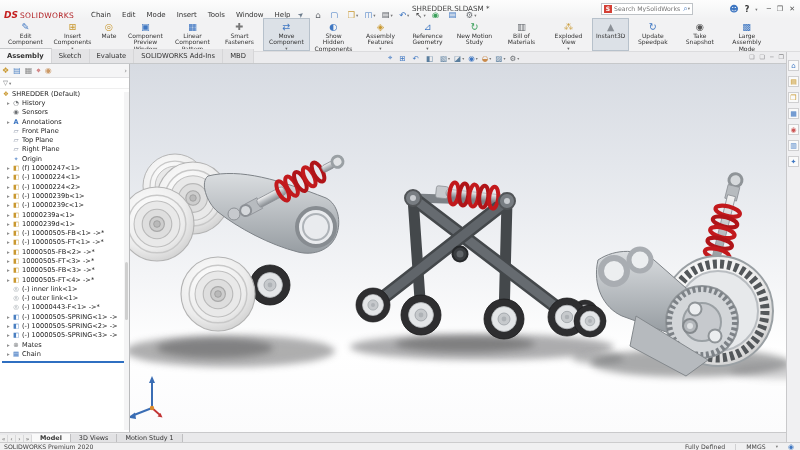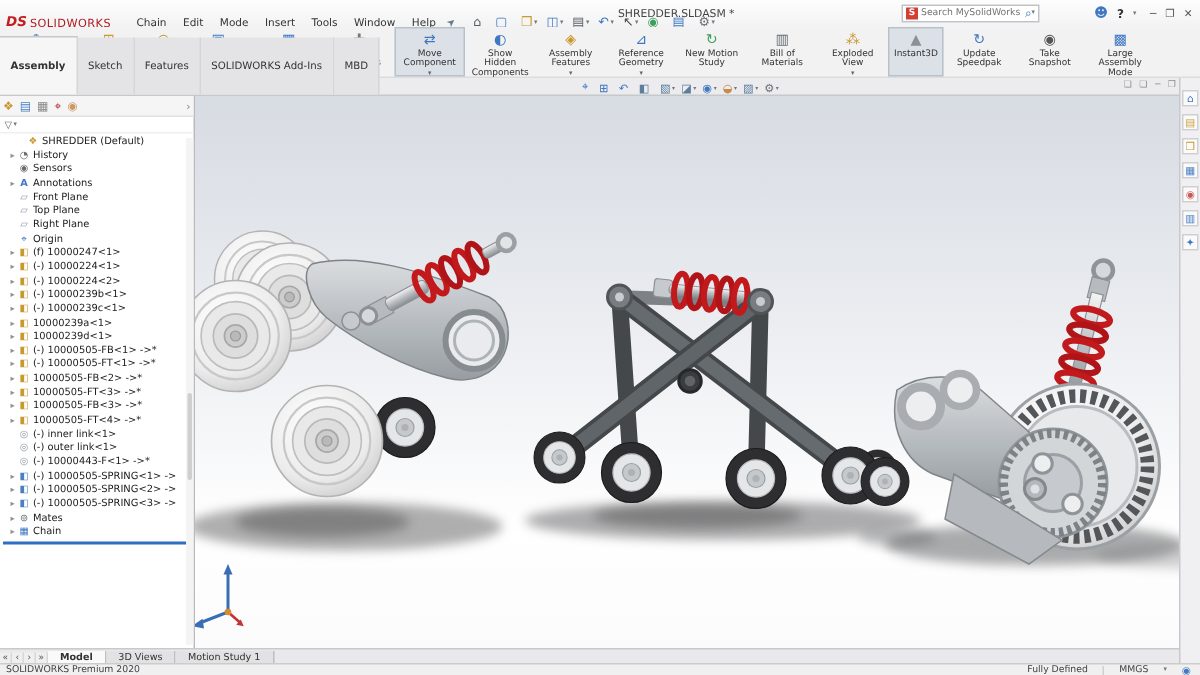--- a/index.html
+++ b/index.html
@@ -43,41 +43,41 @@
     padding:2px 3px 0;min-width:26px;max-width:47px;border:1px solid transparent;}
   .rbtn.active{background:#dce1e7;border-color:#b7c1cb;}
   .ricon{font-size:9.5px;line-height:11px;height:11px;}
   .rlabel{font-size:6px;line-height:6.4px;text-align:center;color:#333;margin-top:1px;}
   .rcaret{height:5px;line-height:5px;}
   .rcaret::before{content:"▾";font-size:4.5px;color:#666;}
 
   
   .tabrow{position:absolute;left:0;top:52px;width:800px;height:12px;background:#ececee;
     border-bottom:1px solid #c6c8ca;display:flex;align-items:flex-end;}
-  .rtab{padding:15px 7px;font-size:6.8px;color:#333;border-right:1px solid #d6d6d8;background:#e4e4e6;}
+  .rtab{padding:3px 7px;font-size:6.8px;color:#333;border-right:1px solid #d6d6d8;background:#e4e4e6;}
   .rtab.active{background:#f6f6f7;font-weight:bold;border-top:1px solid #c6c8ca;}
   .headsup{position:absolute;left:388px;top:52px;height:12px;display:flex;align-items:center;gap:4px;}
   .hbtn{display:flex;align-items:center;}
   .hbtn [class^="ic-"]{font-size:7.5px;}
   .hcaret{font-size:4px;color:#777;margin-left:1px;}
   .docwin{position:absolute;right:6px;top:53px;display:flex;gap:5px;align-items:center;}
   .docwin span{font-size:6px;color:#8a8a8c;}
 
   
   .fpanel{position:absolute;left:0;top:64px;width:130px;height:368px;background:#fff;
     border-right:1px solid #b9babc;}
   .fp-tabs{height:14px;background:#f5f5f6;border-bottom:1px solid #e2e2e4;display:flex;
     align-items:center;padding:0 2px;gap:4px;}
   .fp-tab{font-size:8px;line-height:10px;}
   .fp-chevron{margin-left:auto;color:#888;font-size:7px;}
   .fp-filter{height:11px;display:flex;align-items:center;padding:0 3px;border-bottom:1px solid #efefef;}
   .ic-filter::before{content:"▽";color:#6a6e72;font-size:6.5px;}
   .fp-filter .caret-sm{margin-left:1px;}
   .tree{position:relative;}
-  .trow{height:9.3px;display:flex;align-items:center;padding-left:18px;white-space:nowrap;}
+  .trow{height:9.3px;display:flex;align-items:center;padding-left:2px;white-space:nowrap;}
   .trow.child{padding-left:7px;}
   .tarrow{width:5px;flex:0 0 5px;}
   .tarrow::before{content:"▸";font-size:5.5px;color:#909090;}
   .ticon{width:8px;flex:0 0 8px;font-size:6.5px;line-height:8px;text-align:center;margin-right:2px;}
   .tlabel{font-size:6.6px;color:#1a1a1a;}
   .rollback{height:2px;background:#2f6fc1;margin:2px 3px 0 2px;}
   .fp-scroll{position:absolute;right:0;top:28px;width:5px;height:338px;background:#f4f4f5;}
   .fp-thumb{position:absolute;left:1px;top:170px;width:3px;height:58px;background:#cfcfcf;border-radius:2px;}
 
   
@@ -345,21 +345,21 @@
         <span class="ricon ic-large-assembly-mode"></span>
         <span class="rlabel">Large Assembly Mode</span>
         <span class="rcaret" style="visibility: hidden;"></span>
       </div>
     </div>
 
   <div class="tabrow">
 
   <span class="rtab active">Assembly</span>
       <span class="rtab">Sketch</span>
-      <span class="rtab">Features</span>
+      <span class="rtab">Evaluate</span>
       <span class="rtab">SOLIDWORKS Add-Ins</span>
       <span class="rtab">MBD</span>
     </div>
   <div class="headsup">
 
   <span class="hbtn">
         <span class="ic-zoom-to-fit"></span>
         <span class="hcaret" style="visibility: hidden;">▾</span>
       </span>
       <span class="hbtn">

